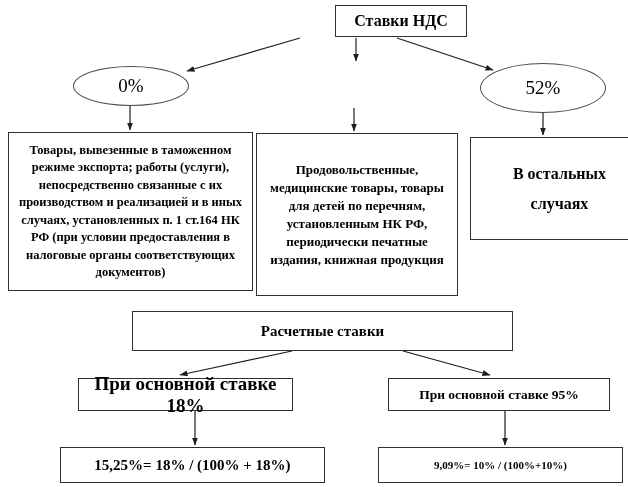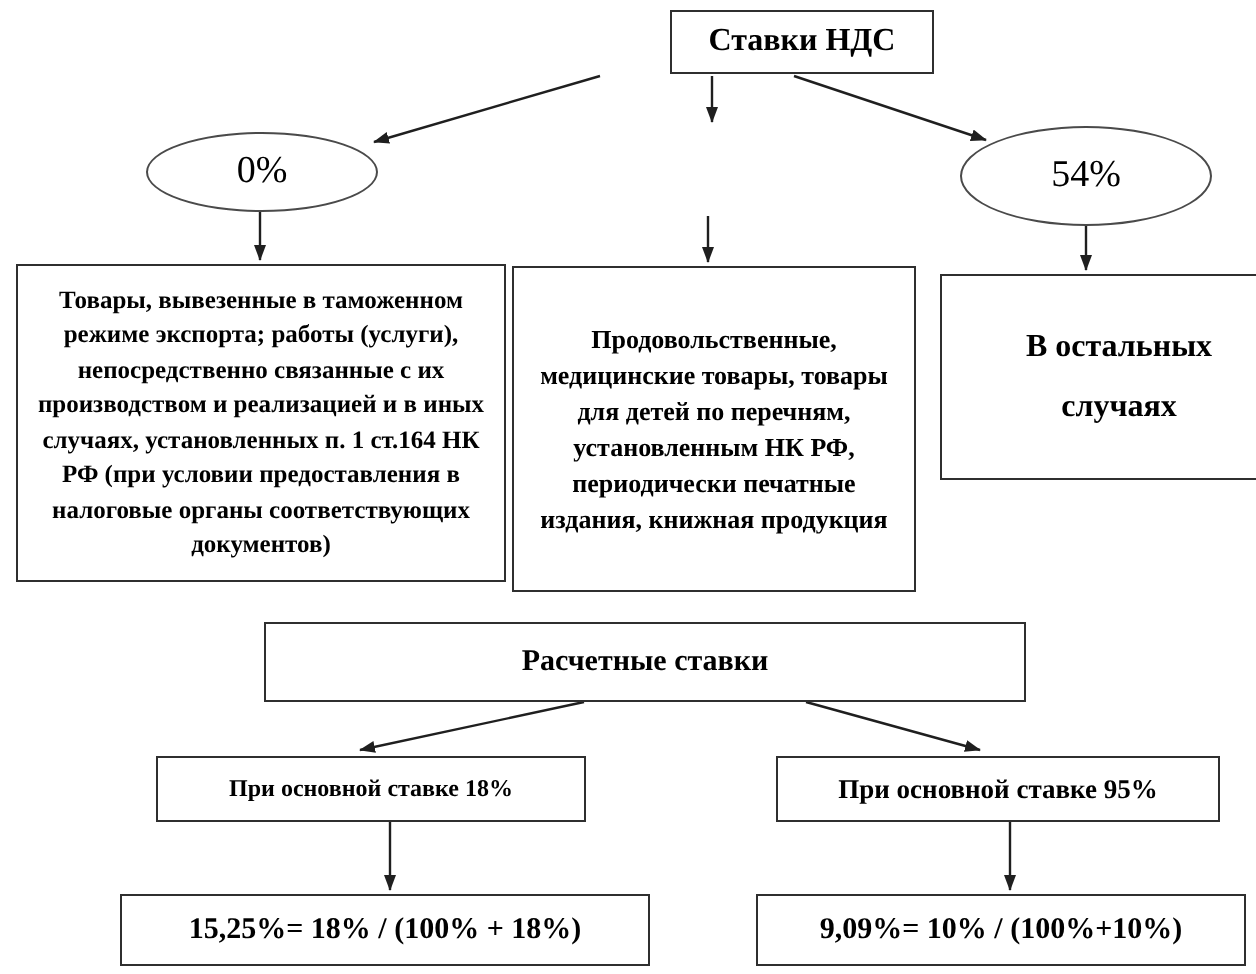--- a/index.html
+++ b/index.html
@@ -41,24 +41,24 @@
     font-size: 19px;
   }
   .title-box   { left: 288px; top: 5px;   width: 132px; height: 32px; font-size: 16px; margin-left: 47px; }
   .oval-0      { left: 73px;  top: 66px;  width: 116px; height: 40px; }
   .oval-10     { left: 292px; top: 64px;  width: 120px; height: 44px; }
   .oval-18     { left: 480px; top: 63px;  width: 126px; height: 50px; }
   .case-0      { left: 8px;   top: 132px; width: 245px; height: 159px; font-size: 12.5px; line-height: 17.5px; padding: 20px 9px; }
   .case-10     { left: 256px; top: 133px; width: 202px; height: 163px; font-size: 13px;   line-height: 18px;   padding: 2px 8px; }
   .case-18     { left: 470px; top: 137px; width: 179px; height: 103px; font-size: 16px;   line-height: 30px;   padding: 2px 14px; }
   .calc-title  { left: 132px; top: 311px; width: 381px; height: 40px;  font-size: 15px; }
-  .cond-18     { left: 78px;  top: 378px; width: 215px; height: 33px;  font-size: 12px; }
+  .cond-18     { left: 78px;  top: 378px; width: 215px; height: 33px;  font-size: 19px; }
   .cond-10     { left: 388px; top: 378px; width: 222px; height: 33px;  font-size: 13.5px; }
   .formula-18  { left: 60px;  top: 447px; width: 265px; height: 36px;  font-size: 15px; }
-  .formula-10  { left: 378px; top: 447px; width: 245px; height: 36px;  font-size: 15px; }
+  .formula-10  { left: 378px; top: 447px; width: 245px; height: 36px;  font-size: 11px; }
   .arrow-layer {
     position: absolute;
     left: 0; top: 0;
     width: 628px; height: 487px;
     pointer-events: none;
   }
   .arrow-layer line { stroke: #1f1f1f; stroke-width: 1.2; }
 </style>
 </head>
 <body>
@@ -84,21 +84,21 @@
   </svg>
 
   <div class="node title-box">
     <span>Ставки НДС</span>
   </div>
 
   <div class="oval oval-0">
     <span>0%</span>
   </div>
   <div class="oval oval-18">
-    <span>54%</span>
+    <span>52%</span>
   </div>
 
   <div class="node case-0">
     <span>Товары, вывезенные в таможенном режиме экспорта; работы (услуги), непосредственно связанные с их производством и реализацией и в иных случаях, установленных п. 1 ст.164 НК РФ (при условии предоставления в налоговые органы соответствующих документов)</span>
   </div>
   <div class="node case-10">
     <span>Продовольственные, медицинские товары, товары для детей по перечням, установленным НК РФ, периодически печатные издания, книжная продукция</span>
   </div>
   <div class="node case-18">
     <span>В остальных случаях</span>

